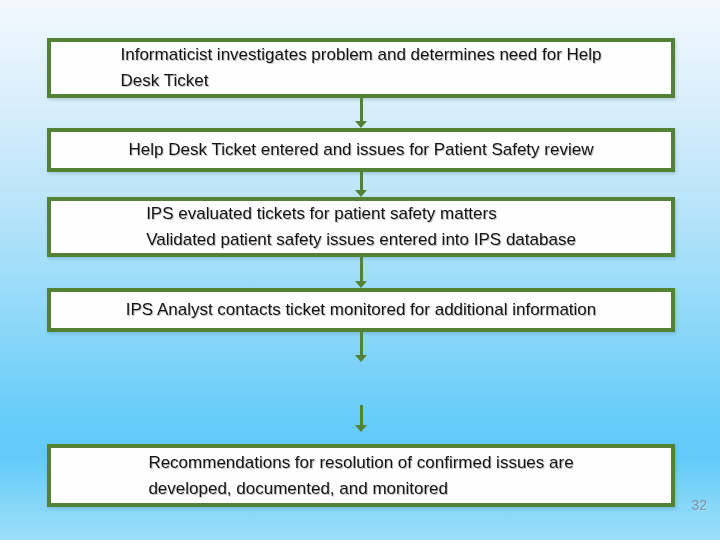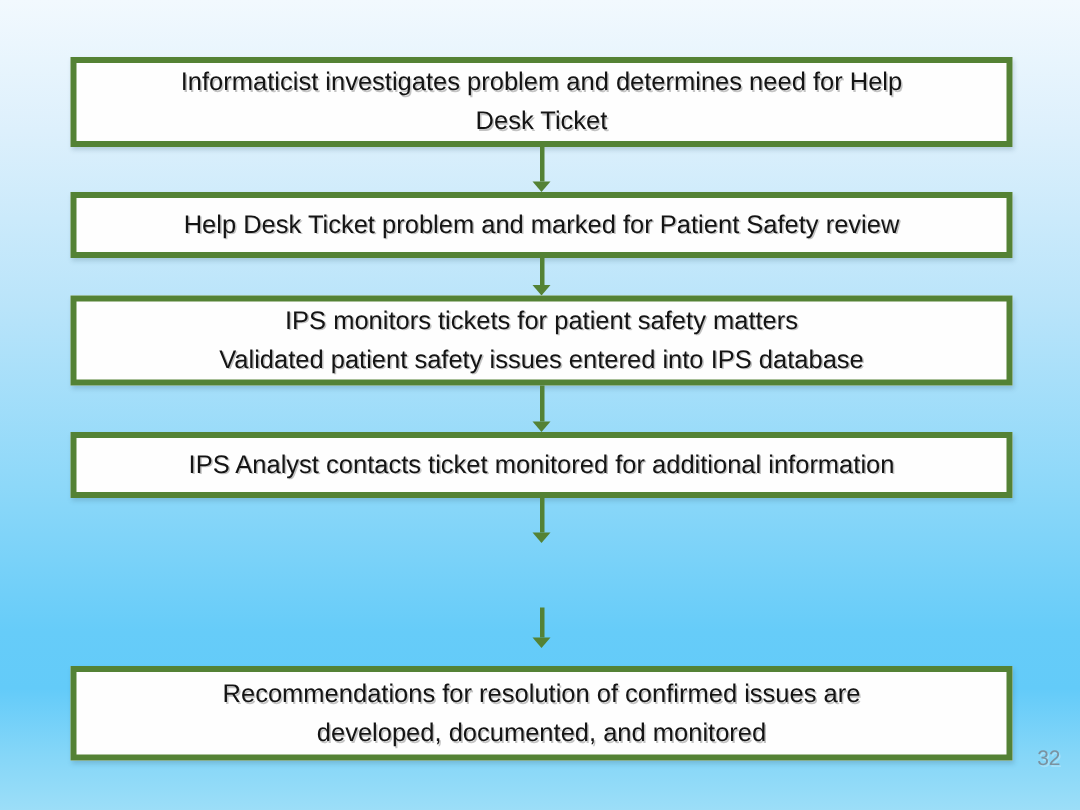--- a/index.html
+++ b/index.html
@@ -30,21 +30,20 @@
     position: absolute;
     left: 47px;
     width: 628px;
     box-sizing: border-box;
     background: #fefefe;
     border: 4px solid #548235;
     box-shadow: 1px 2px 3px rgba(50, 90, 115, 0.22);
     display: flex;
     align-items: center;
     justify-content: center;
-    text-align: center;
   }
   .flow-box .box-text {
     white-space: pre;
     font-size: 17px;
     line-height: 26px;
     color: #141414;
     text-shadow: 1px 1px 0 rgba(125, 125, 125, 0.45);
   }
   .box-1 { top: 38px;  height: 60px; }
   .box-2 { top: 128px; height: 44px; }
@@ -97,30 +96,30 @@
     <span class="box-text">Informaticist investigates problem and determines need for Help
 Desk Ticket</span>
   </div>
 
   <div class="flow-arrow arrow-1">
     <div class="shaft"></div>
     <div class="head"></div>
   </div>
 
   <div class="flow-box box-2">
-    <span class="box-text">Help Desk Ticket problem and marked for Patient Safety review</span>
+    <span class="box-text">Help Desk Ticket entered and issues for Patient Safety review</span>
   </div>
 
   <div class="flow-arrow arrow-2">
     <div class="shaft"></div>
     <div class="head"></div>
   </div>
 
   <div class="flow-box box-3">
-    <span class="box-text">IPS monitors tickets for patient safety matters
+    <span class="box-text">IPS evaluated tickets for patient safety matters
 Validated patient safety issues entered into IPS database</span>
   </div>
 
   <div class="flow-arrow arrow-3">
     <div class="shaft"></div>
     <div class="head"></div>
   </div>
 
   <div class="flow-box box-4">
     <span class="box-text">IPS Analyst contacts ticket monitored for additional information</span>

